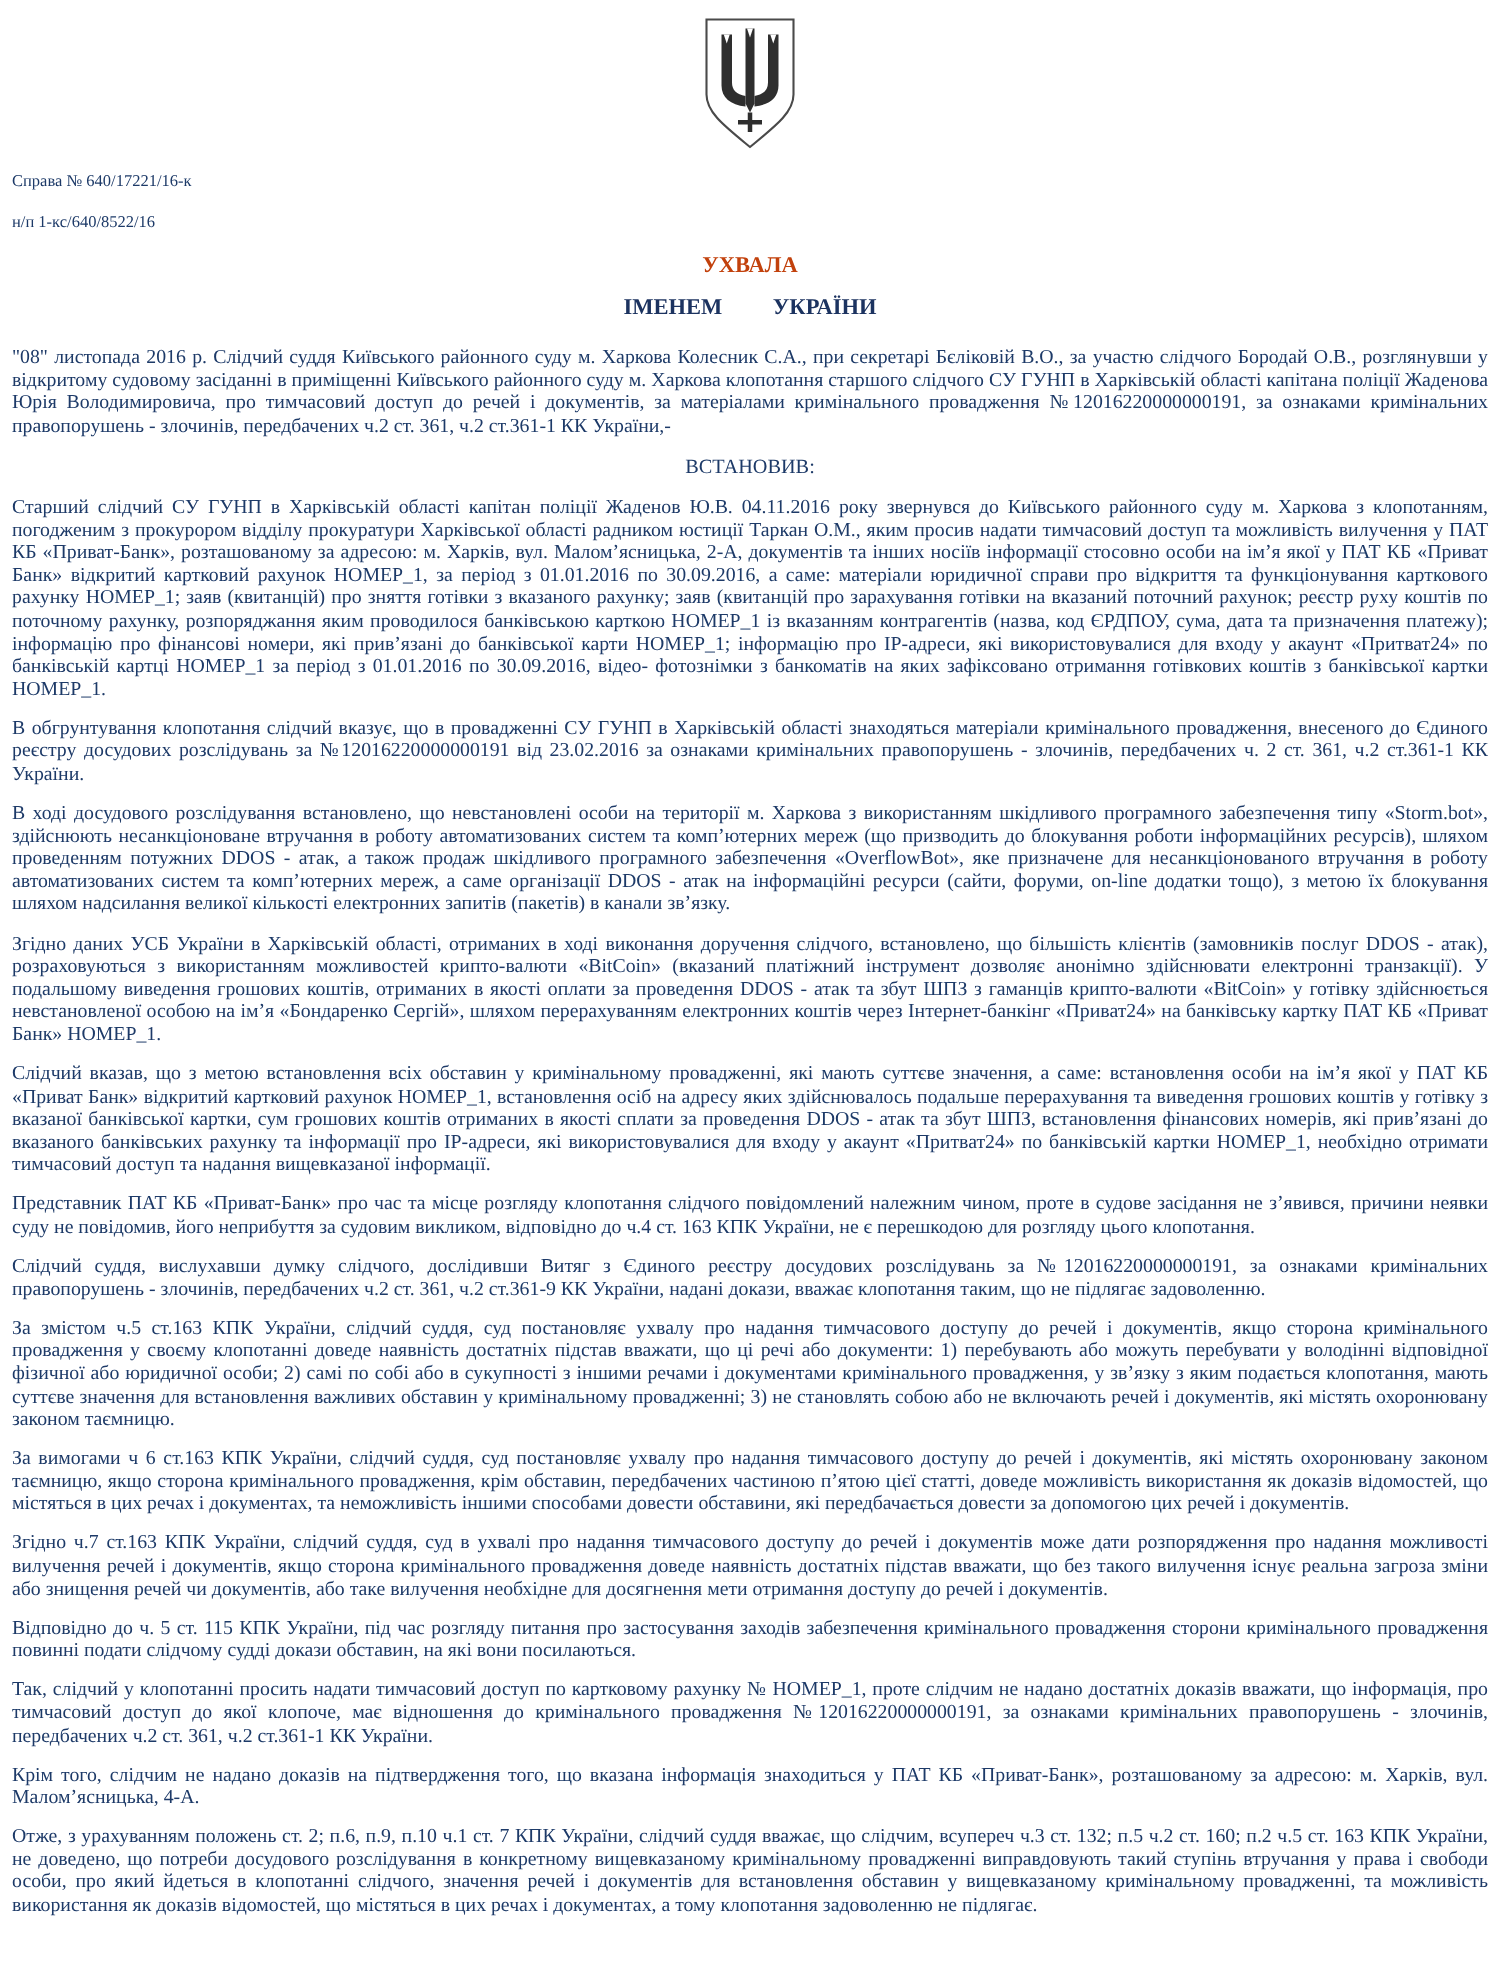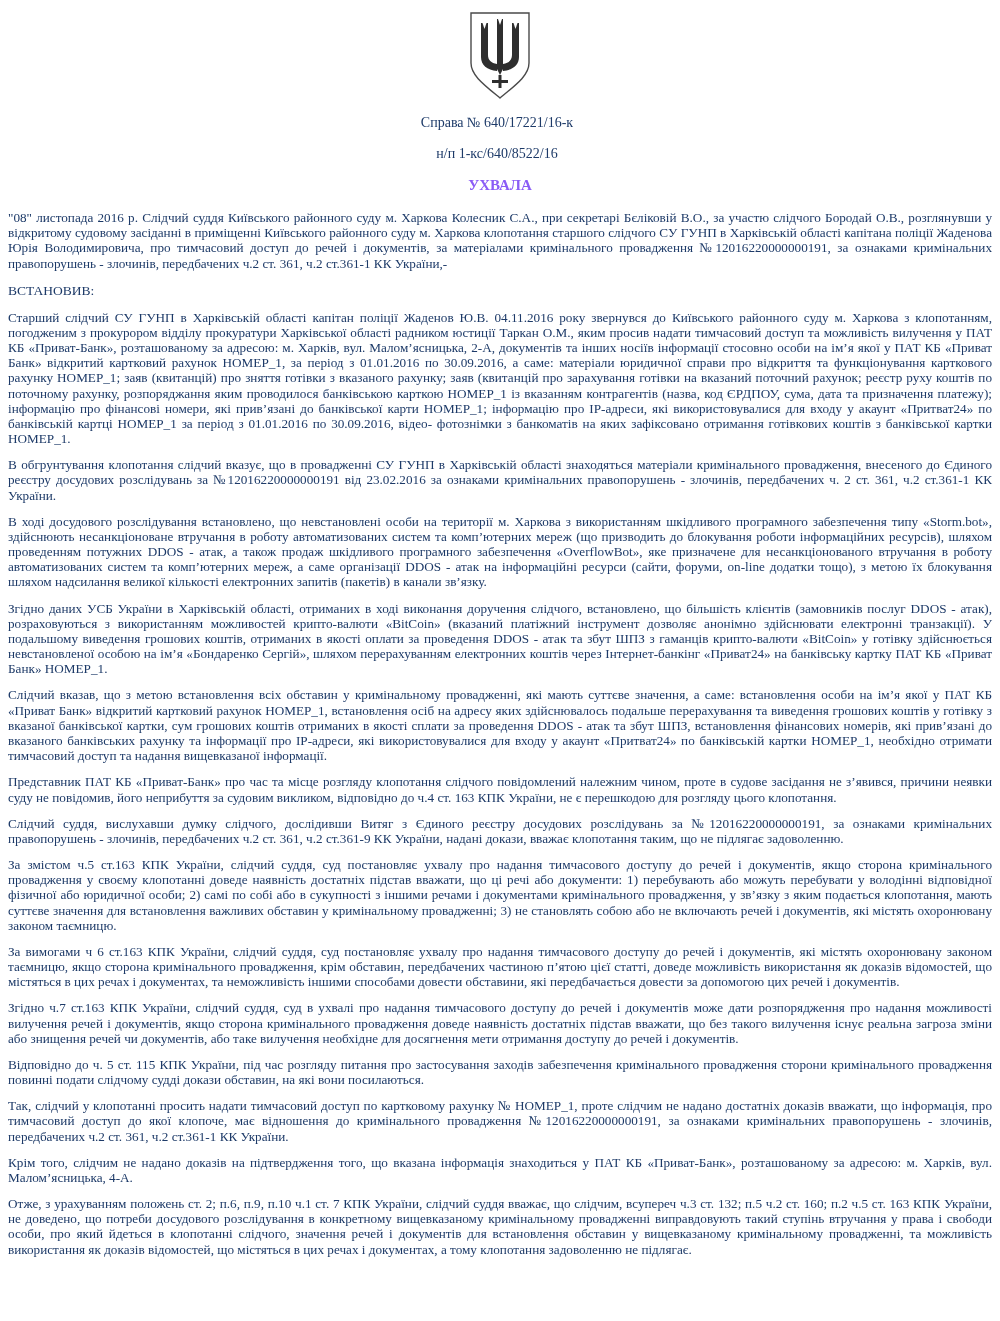--- a/index.html
+++ b/index.html
@@ -16,54 +16,54 @@
   }
   .page {
     padding: 8px 8px 0 8px;
   }
   .emblem-wrap {
     display: flex;
     justify-content: center;
     margin-top: 2px;
   }
   .case-numbers {
-    text-align: center;
-    font-size: 14px;
+    text-align: left;
+    font-size: 11px;
     padding-right: 6px;
     margin-top: 8px;
   }
   .case-line {
     margin: 0 0 15px 0;
   }
   .doc-title {
     text-align: center;
     font-weight: bold;
     font-size: 15px;
     margin: 6px 0 0 0;
-    color: #8b5cf6;
+    color: #c2410c;
   }
   .doc-subtitle {
     text-align: center;
     font-weight: bold;
     font-size: 15px;
     margin: 11px 0 0 0;
     word-spacing: 30px;
     color: #1c3360;
   }
   .para {
     font-size: 13.2px;
     line-height: 1.15;
     text-align: justify;
     margin: 11px 0 0 0;
   }
   .intro {
     margin-top: 16px;
   }
   .section-heading {
-    text-align: left;
+    text-align: center;
     font-size: 13.5px;
     margin: 12px 0 0 0;
   }
   .shield {
     display: block;
   }
 </style>
 </head>
 <body>
 
@@ -86,20 +86,21 @@
       </g>
     </svg>
   </div>
 
   <div class="case-numbers">
     <p class="case-line">Справа № 640/17221/16-к</p>
     <p class="case-line">н/п 1-кс/640/8522/16</p>
   </div>
 
   <div class="doc-title">УХВАЛА</div>
+  <div class="doc-subtitle">ІМЕНЕМ УКРАЇНИ</div>
 
   <p class="para intro">"08" листопада 2016 р.  Слідчий суддя Київського районного суду м. Харкова Колесник С.А., при секретарі Бєліковій В.О., за участю слідчого Бородай О.В., розглянувши у відкритому судовому засіданні в приміщенні Київського районного суду м. Харкова клопотання старшого слідчого СУ ГУНП в Харківській області капітана поліції Жаденова Юрія Володимировича, про тимчасовий доступ до речей і документів, за матеріалами кримінального провадження №12016220000000191, за ознаками кримінальних правопорушень - злочинів, передбачених ч.2 ст. 361, ч.2 ст.361-1 КК України,-</p>
 
   <div class="section-heading">ВСТАНОВИВ:</div>
 
   <p class="para">Старший слідчий СУ ГУНП в Харківській області капітан поліції Жаденов Ю.В. 04.11.2016 року звернувся до Київського районного суду м. Харкова з клопотанням, погодженим з прокурором відділу прокуратури Харківської області радником юстиції Таркан О.М., яким просив надати тимчасовий доступ та можливість вилучення у ПАТ КБ «Приват-Банк», розташованому за адресою: м. Харків, вул. Малом’ясницька, 2-А, документів та інших носіїв інформації стосовно особи на ім’я якої у ПАТ КБ «Приват Банк» відкритий картковий рахунок НОМЕР_1, за період з 01.01.2016 по 30.09.2016, а саме: матеріали юридичної справи про відкриття та функціонування карткового рахунку НОМЕР_1; заяв (квитанцій) про зняття готівки з вказаного рахунку; заяв (квитанцій про зарахування готівки на вказаний поточний рахунок; реєстр руху коштів по поточному рахунку, розпоряджання яким проводилося банківською карткою НОМЕР_1 із вказанням контрагентів (назва, код ЄРДПОУ, сума, дата та призначення платежу); інформацію про фінансові номери, які прив’язані до банківської карти НОМЕР_1; інформацію про ІР-адреси, які використовувалися для входу у акаунт «Притват24» по банківській картці НОМЕР_1 за період з 01.01.2016 по 30.09.2016, відео- фотознімки з банкоматів на яких зафіксовано отримання готівкових коштів з банківської картки НОМЕР_1.</p>
   <p class="para">В обгрунтування клопотання слідчий вказує, що в провадженні СУ ГУНП в Харківській області знаходяться матеріали кримінального провадження, внесеного до Єдиного реєстру досудових розслідувань за №12016220000000191 від 23.02.2016 за ознаками кримінальних правопорушень - злочинів, передбачених ч. 2 ст. 361, ч.2 ст.361-1 КК України.</p>
   <p class="para">В ході досудового розслідування встановлено, що невстановлені особи на території м. Харкова з використанням шкідливого програмного забезпечення типу «Storm.bot», здійснюють несанкціоноване втручання в роботу автоматизованих систем та комп’ютерних мереж (що призводить до блокування роботи інформаційних ресурсів), шляхом проведенням потужних DDOS - атак, а також продаж шкідливого програмного забезпечення «OverflowBot», яке призначене для несанкціонованого втручання в роботу автоматизованих систем та комп’ютерних мереж, а саме організації DDOS - атак на інформаційні ресурси (сайти, форуми, on-line додатки тощо), з метою їх блокування шляхом надсилання великої кількості електронних запитів (пакетів) в канали зв’язку.</p>
   <p class="para">Згідно даних УСБ України в Харківській області, отриманих в ході виконання доручення слідчого, встановлено, що більшість клієнтів (замовників послуг DDOS - атак), розраховуються з використанням можливостей крипто-валюти «BitCoin» (вказаний платіжний інструмент дозволяє анонімно здійснювати електронні транзакції). У подальшому виведення грошових коштів, отриманих в якості оплати за проведення DDOS - атак та збут ШПЗ з гаманців крипто-валюти «BitCoin» у готівку здійснюється невстановленої особою на ім’я «Бондаренко Сергій», шляхом перерахуванням електронних коштів через Інтернет-банкінг «Приват24» на банківську картку ПАТ КБ «Приват Банк» НОМЕР_1.</p>
   <p class="para">Слідчий вказав, що з метою встановлення всіх обставин у кримінальному провадженні, які мають суттєве значення, а саме: встановлення особи на ім’я якої у ПАТ КБ «Приват Банк» відкритий картковий рахунок НОМЕР_1, встановлення осіб на адресу яких здійснювалось подальше перерахування та виведення грошових коштів у готівку з вказаної банківської картки, сум грошових коштів отриманих в якості сплати за проведення DDOS - атак та збут ШПЗ, встановлення фінансових номерів, які прив’язані до вказаного банківських рахунку та інформації про IP-адреси, які використовувалися для входу у акаунт «Притват24» по банківській картки НОМЕР_1, необхідно отримати тимчасовий доступ та надання вищевказаної інформації.</p>

